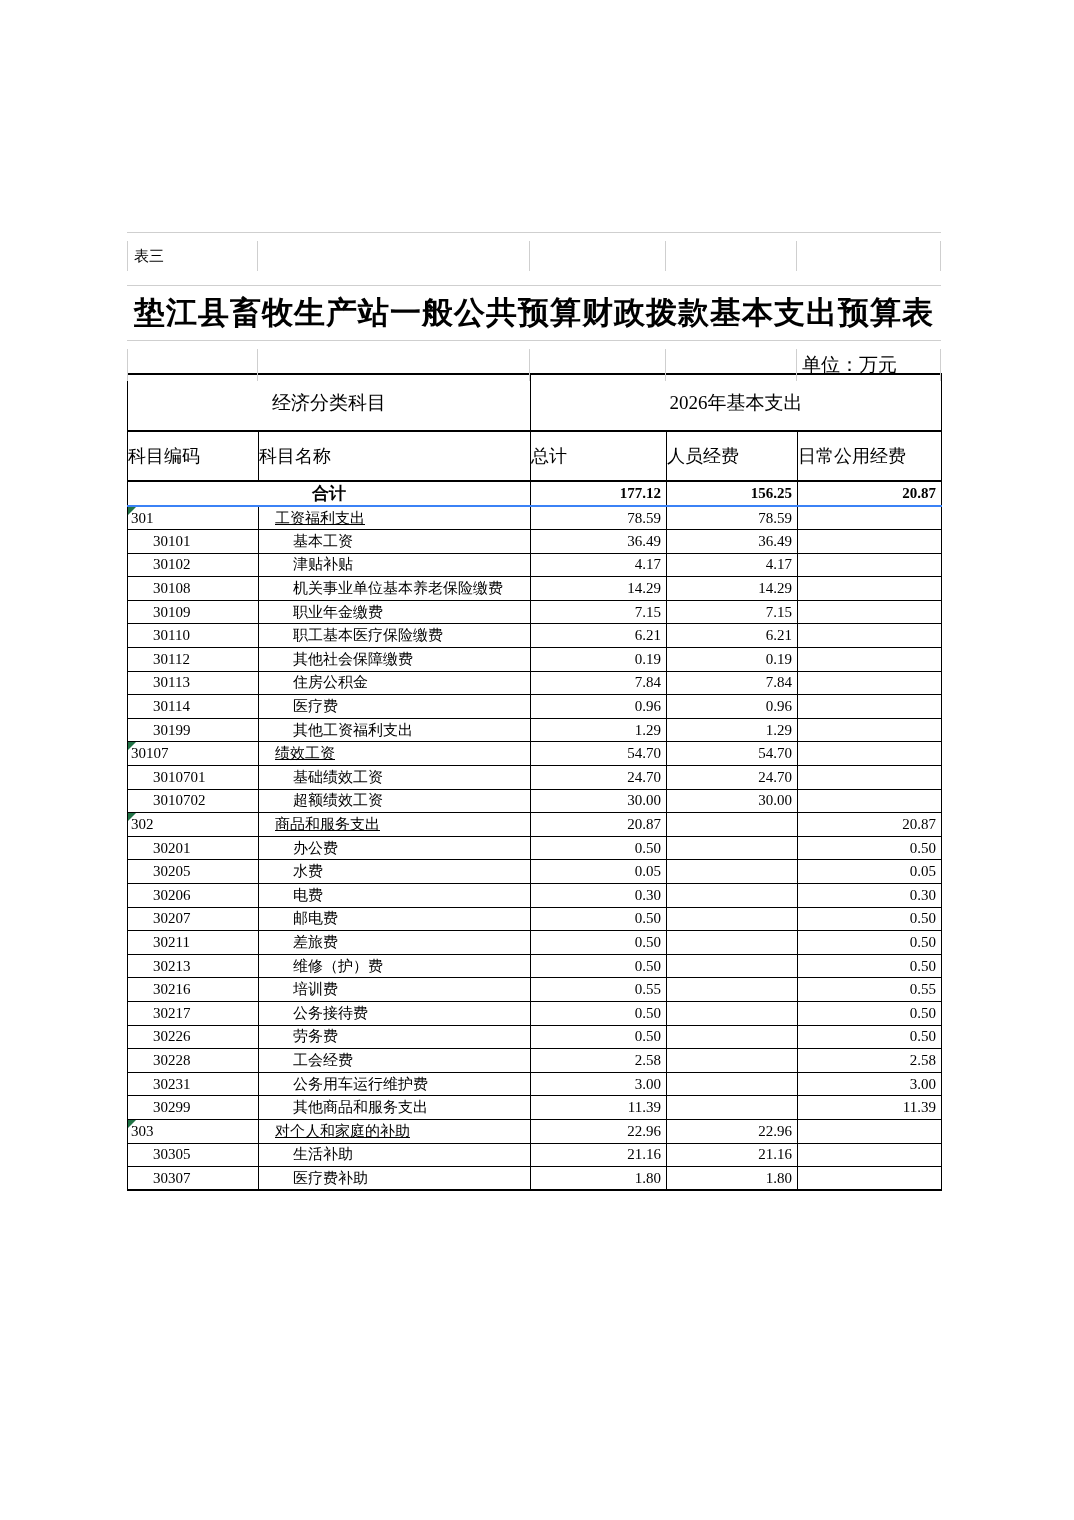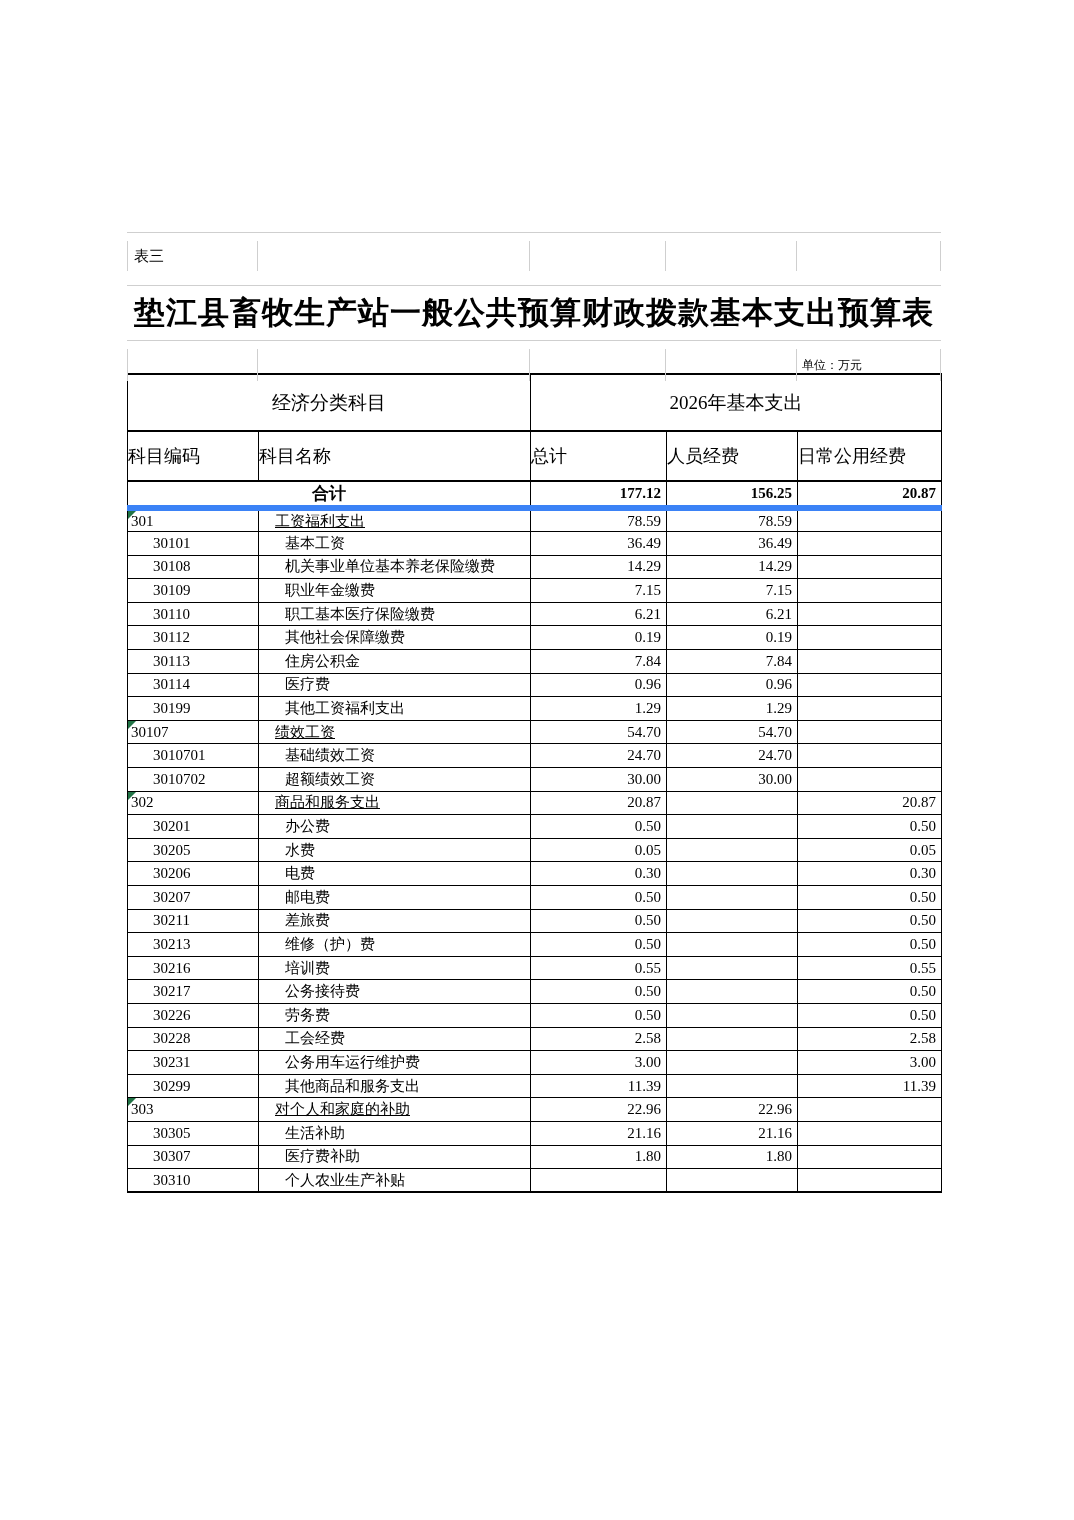--- a/index.html
+++ b/index.html
@@ -13,37 +13,37 @@
   .grid-row .gc { border-right:1px solid var(--grid,#cfcfcf); height:100%;margin-top:8px; }
   .grid-row .gc:first-child { border-left:1px solid var(--grid,#cfcfcf); }
   .label-row { height:31px; }
   .label-row .gc, .unit-row .gc { display:flex; align-items:center; }
   .c1{width:131px;} .c2{width:272px;} .c3{width:136px;} .c4{width:131px;} .c5{width:144px;}
   .sheet-label { font-size:15px; padding-left:6px; }
   .title-row { height:55px; border-top:1px solid var(--grid,#cfcfcf);
                display:flex; align-items:center; justify-content:center;
                font-size:31px; font-weight:bold; letter-spacing:1px; white-space:nowrap;margin-top:22px; }
   .unit-row { height:33px; border-top:1px solid var(--grid,#cfcfcf); }
-  .unit-note { font-size:12px; padding-left:5px; }
+  .unit-note { font-size:19px; padding-left:5px; }
 
   
   table.budget { width:814px; table-layout:fixed; border-collapse:collapse;
                  border:1px solid #000; border-top:2.5px solid #000; border-bottom:2.5px solid #000; }
   table.budget td { border:1px solid #000; vertical-align:middle; overflow:hidden; white-space:nowrap; }
   tr.h1 td { height:57px; text-align:center; font-size:19px; border-bottom:2px solid #000; }
   tr.h2 td { height:50px; text-align:left; font-size:18px; border-bottom:2px solid #000; }
-  tr.totalr td { height:21px; border-bottom:6px solid #3b82f6; font-weight:bold; }
+  tr.totalr td { height:21px; border-bottom:2px solid #3b82f6; font-weight:bold; }
   tr.totalr .tlabel { text-align:center; font-size:17px; }
   td.num { text-align:right; padding-right:5px; font-size:15px; }
   tbody td { height:23.6px; font-size:15px; }
   td.code { position:relative; }
   td.code.lv0 { padding-left:3px; }
   td.code.lv1 { padding-left:25px; }
   td.name.lv0 { padding-left:16px;text-decoration:underline; }
-  td.name.lv1 { padding-left:26px; }
+  td.name.lv1 { padding-left:34px; }
   .flag { position:absolute; left:0; top:0; width:0; height:0;
           border-top:8px solid var(--flag,#217346); border-right:8px solid transparent; }
 </style>
 </head>
 <body>
 
 <div class="sheet">
 
   <div class="grid-row label-row">
     <div class="gc c1 sheet-label">表三</div>
@@ -99,20 +99,27 @@
           <td class="num"></td>
         </tr>
         <tr>
           <td class="code lv1">30101</td>
           <td class="name lv1">基本工资</td>
           <td class="num">36.49</td>
           <td class="num">36.49</td>
           <td class="num"></td>
         </tr>
         <tr>
+          <td class="code lv1">30102</td>
+          <td class="name lv1">津贴补贴</td>
+          <td class="num">4.17</td>
+          <td class="num">4.17</td>
+          <td class="num"></td>
+        </tr>
+        <tr>
           <td class="code lv1">30108</td>
           <td class="name lv1">机关事业单位基本养老保险缴费</td>
           <td class="num">14.29</td>
           <td class="num">14.29</td>
           <td class="num"></td>
         </tr>
         <tr>
           <td class="code lv1">30109</td>
           <td class="name lv1">职业年金缴费</td>
           <td class="num">7.15</td>
@@ -280,23 +287,16 @@
           <td class="num">21.16</td>
           <td class="num"></td>
         </tr>
         <tr>
           <td class="code lv1">30307</td>
           <td class="name lv1">医疗费补助</td>
           <td class="num">1.80</td>
           <td class="num">1.80</td>
           <td class="num"></td>
         </tr>
-        <tr>
-          <td class="code lv1">30310</td>
-          <td class="name lv1">个人农业生产补贴</td>
-          <td class="num"></td>
-          <td class="num"></td>
-          <td class="num"></td>
-        </tr>
       </tbody>
   </table>
 
 </div>
 
 </body></html>

